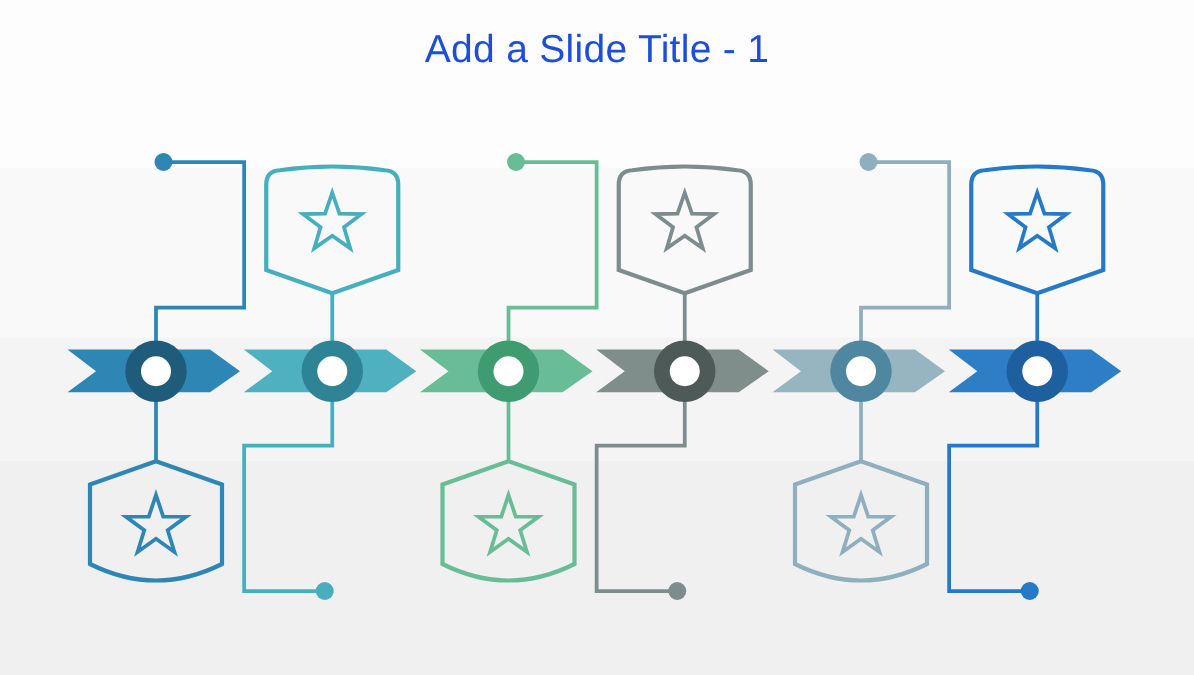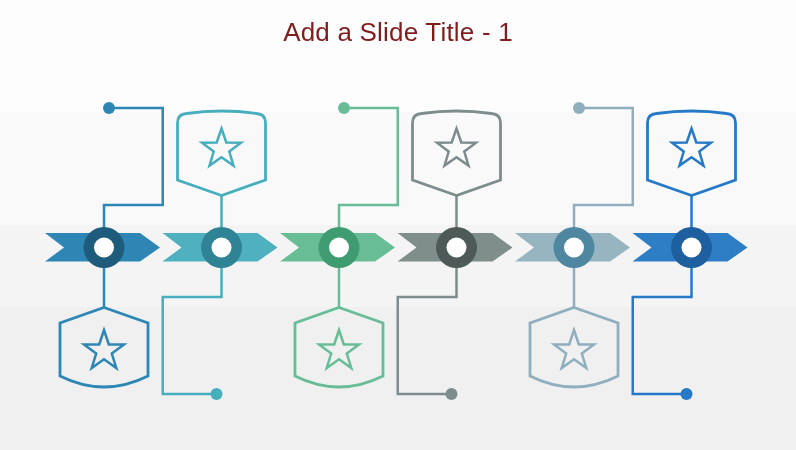--- a/index.html
+++ b/index.html
@@ -19,21 +19,21 @@
     letter-spacing:0.2px;
     color:#1a1a1a;
     z-index:2;
   }
   .diagram-svg{position:absolute;left:0;top:0;z-index:1;}
 </style>
 </head>
 <body>
 
 <div class="slide">
-  <div class="slide-title" style="color: #7f1d1d;">Add a Slide Title - 1</div>
+  <div class="slide-title" style="color: #1d4ed8;">Add a Slide Title - 1</div>
   <svg class="diagram-svg" width="796" height="450" viewBox="0 0 796 450" xmlns="http://www.w3.org/2000/svg">
       <g>
         <rect x="0" y="0" width="796" height="112" fill="#fdfdfd"></rect>
         <rect x="0" y="112" width="796" height="113" fill="#f9f9fa"></rect>
         <rect x="0" y="225" width="796" height="82" fill="#f4f4f5"></rect>
         <rect x="0" y="307" width="796" height="143" fill="#f0f0f1"></rect>
       </g>
       <g fill="none" stroke-width="2.5">
         <path d="M 109 108 H 162.75 V 205 H 104 V 228" stroke="#2E86B4"></path>
         <circle cx="109" cy="108" r="6" fill="#2E86B4"></circle>

